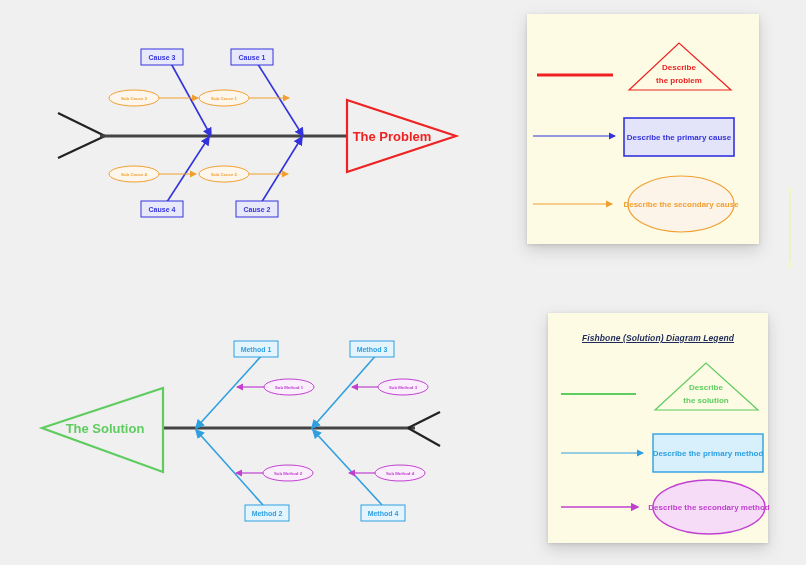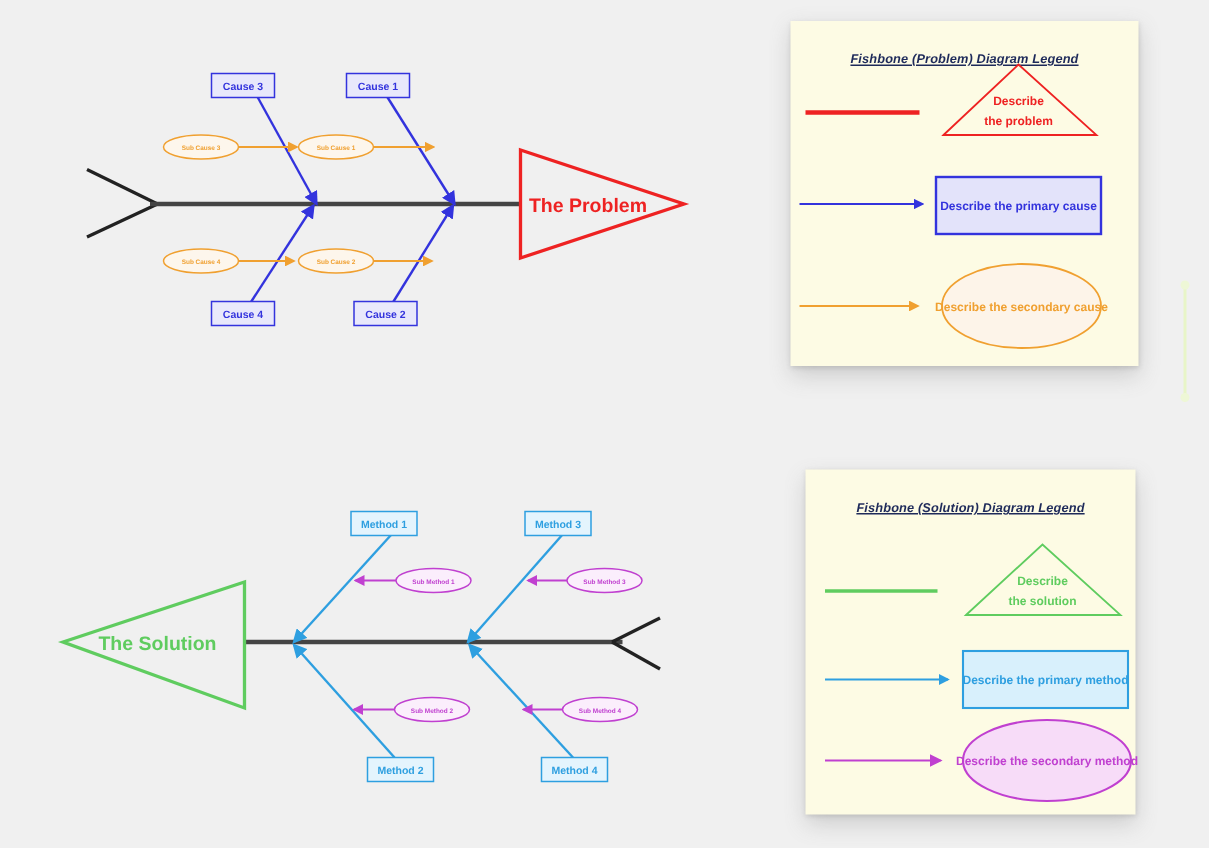--- a/index.html
+++ b/index.html
@@ -13,21 +13,21 @@
   .canvas{position:absolute;inset:0;}
   svg.diagram{position:absolute;display:block;overflow:visible;}
 
   
   .legend-panel{
     position:absolute;
     background:#fdfbe4;
     box-shadow:0 6px 14px rgba(120,120,120,.30), 0 1px 3px rgba(120,120,120,.25);
   }
   #legend-problem{left:527px;top:14px;width:232px;height:230px;}
-  #legend-solution{left:537px;top:313px;width:220px;height:230px;}
+  #legend-solution{left:548px;top:313px;width:220px;height:230px;}
   .legend-title{
     position:absolute;left:0;right:0;top:20px;
     text-align:center;
     font-size:8.5px;font-weight:bold;font-style:italic;
     text-decoration:underline;
     color:#1e2a5a;
     letter-spacing:.1px;
   }
   .legend-svg{position:absolute;left:0;top:0;width:232px;height:230px;overflow:visible;}
   .lg-text{font-family:"Liberation Sans", sans-serif;font-weight:bold;}
@@ -175,21 +175,20 @@
       <text class="node-text" x="383" y="216" text-anchor="middle" font-size="7" fill="#2e9fe0">Method 4</text>
     </g>
 
     <g>
       <path d="M163,88 L163,172 L42,128 Z" fill="none" stroke="#5fcc5f" stroke-width="2.2"></path>
       <text class="tip-text" x="105" y="133" text-anchor="middle" font-size="13" fill="#5fcc5f">The Solution</text>
     </g>
   </svg>
 
   <div class="legend-panel" id="legend-problem">
-    <div class="legend-title">Fishbone (Problem) Diagram Legend</div>
     <svg class="legend-svg" viewBox="0 0 232 230">
       <defs>
         <marker id="lp-blue" markerWidth="6" markerHeight="6" refX="5" refY="3" orient="auto">
           <path d="M0,0 L6,3 L0,6 z" fill="#3333dd"></path>
         </marker>
         <marker id="lp-orange" markerWidth="6" markerHeight="6" refX="5" refY="3" orient="auto">
           <path d="M0,0 L6,3 L0,6 z" fill="#f0a030"></path>
         </marker>
       </defs>
 

